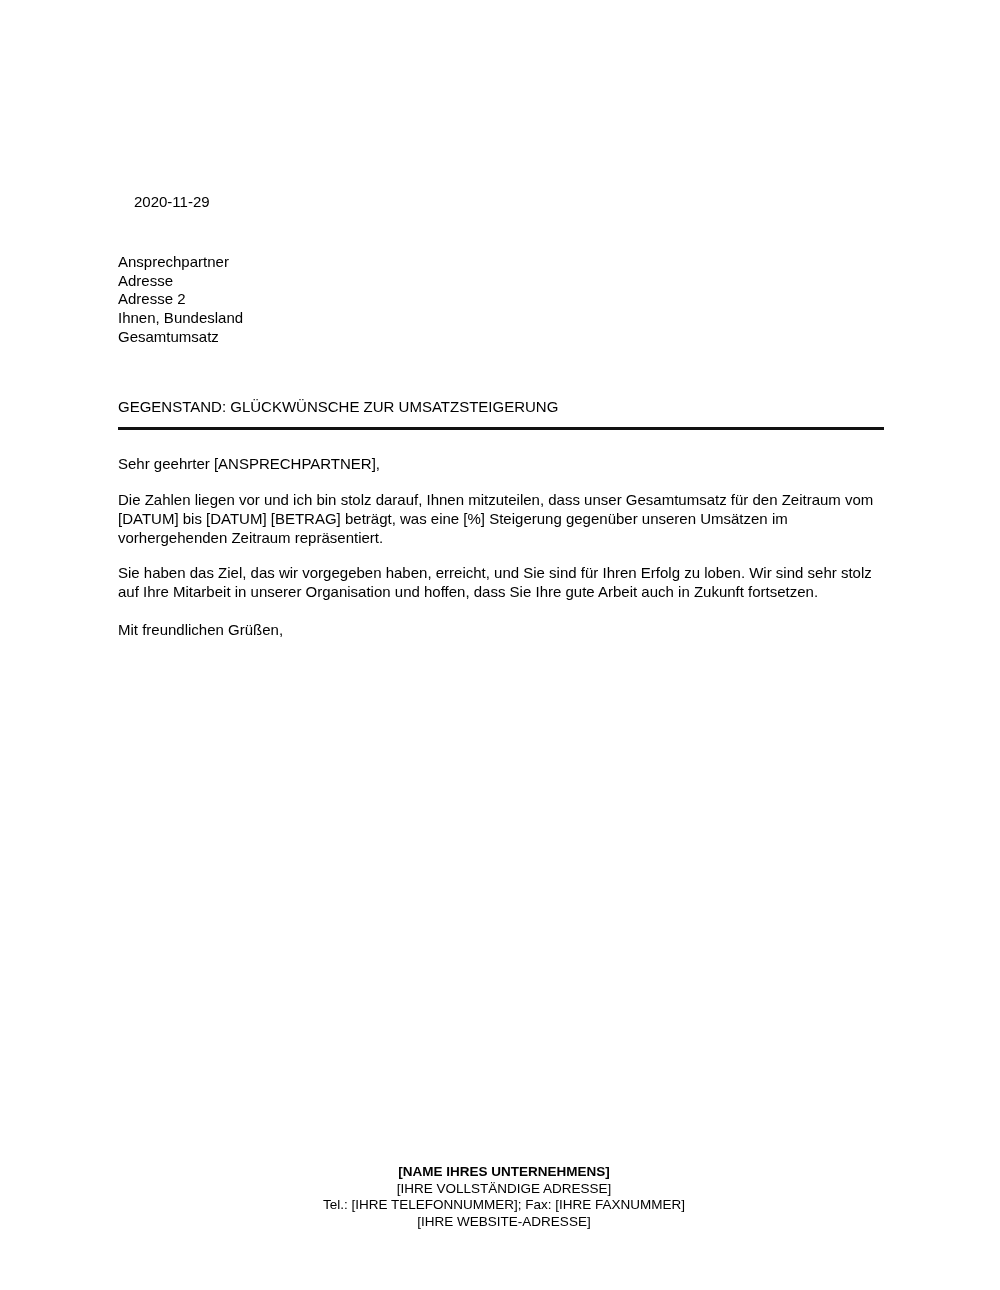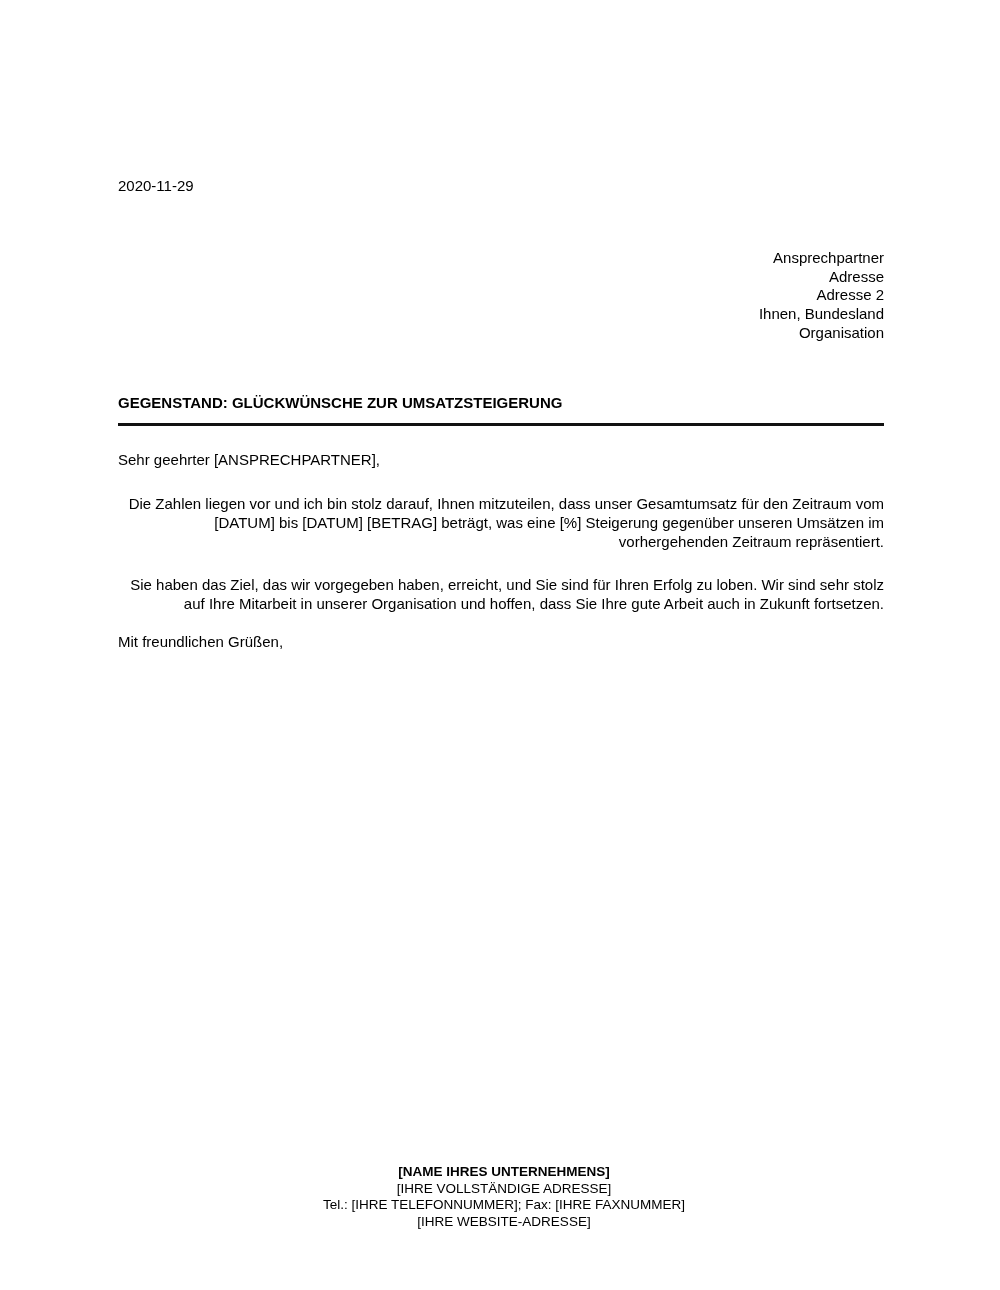--- a/index.html
+++ b/index.html
@@ -19,36 +19,36 @@
     background: #ffffff;
   }
   .content {
     position: absolute;
     top: 177px;
     left: 118px;
     width: 766px;
     font-size: 15px;
     line-height: 18.75px;
   }
-  .date-line { margin: 0; }
-  .recipient-block { margin-top: 53px; text-align: right; }
+  .date-line { margin: 16px; }
+  .recipient-block { margin-top: 41px; }
   .subject-heading {
     margin-top: 51px;
     font-size: 15px;
     line-height: 18.75px;
-    font-weight: bold;
+    font-weight: normal;
   }
   .subject-rule {
     margin-top: 11px;
     height: 3px;
     background: #111111;
     width: 100%;
   }
   .salutation { margin-top: 25px; }
-  .body-paragraph { margin-top: 25px; text-align: right; }
+  .body-paragraph { margin-top: 17px; }
   .congrats-line { margin-top: 18.75px; }
   .closing-line { margin-top: 18.75px; }
   .signature-block { margin-top: 116px; }
   .page-footer {
     position: absolute;
     top: 1164px;
     left: 4px;
     width: 1000px;
     text-align: center;
     font-size: 13.5px;
@@ -62,21 +62,21 @@
 <div class="page">
   <div class="content">
 
     <p class="date-line">2020-11-29</p>
 
     <div class="recipient-block">
       <div>Ansprechpartner</div>
       <div>Adresse</div>
       <div>Adresse 2</div>
       <div>Ihnen, Bundesland</div>
-      <div>Organisation</div>
+      <div>Gesamtumsatz</div>
     </div>
 
     <div class="subject-heading">GEGENSTAND: GLÜCKWÜNSCHE ZUR UMSATZSTEIGERUNG</div>
 
     <div class="subject-rule"></div>
 
     <p class="salutation">Sehr geehrter [ANSPRECHPARTNER],</p>
 
     <p class="body-paragraph">Die Zahlen liegen vor und ich bin stolz darauf, Ihnen mitzuteilen, dass unser Gesamtumsatz für den Zeitraum vom [DATUM] bis [DATUM] [BETRAG] beträgt, was eine [%] Steigerung gegenüber unseren Umsätzen im vorhergehenden Zeitraum repräsentiert.</p>
 

